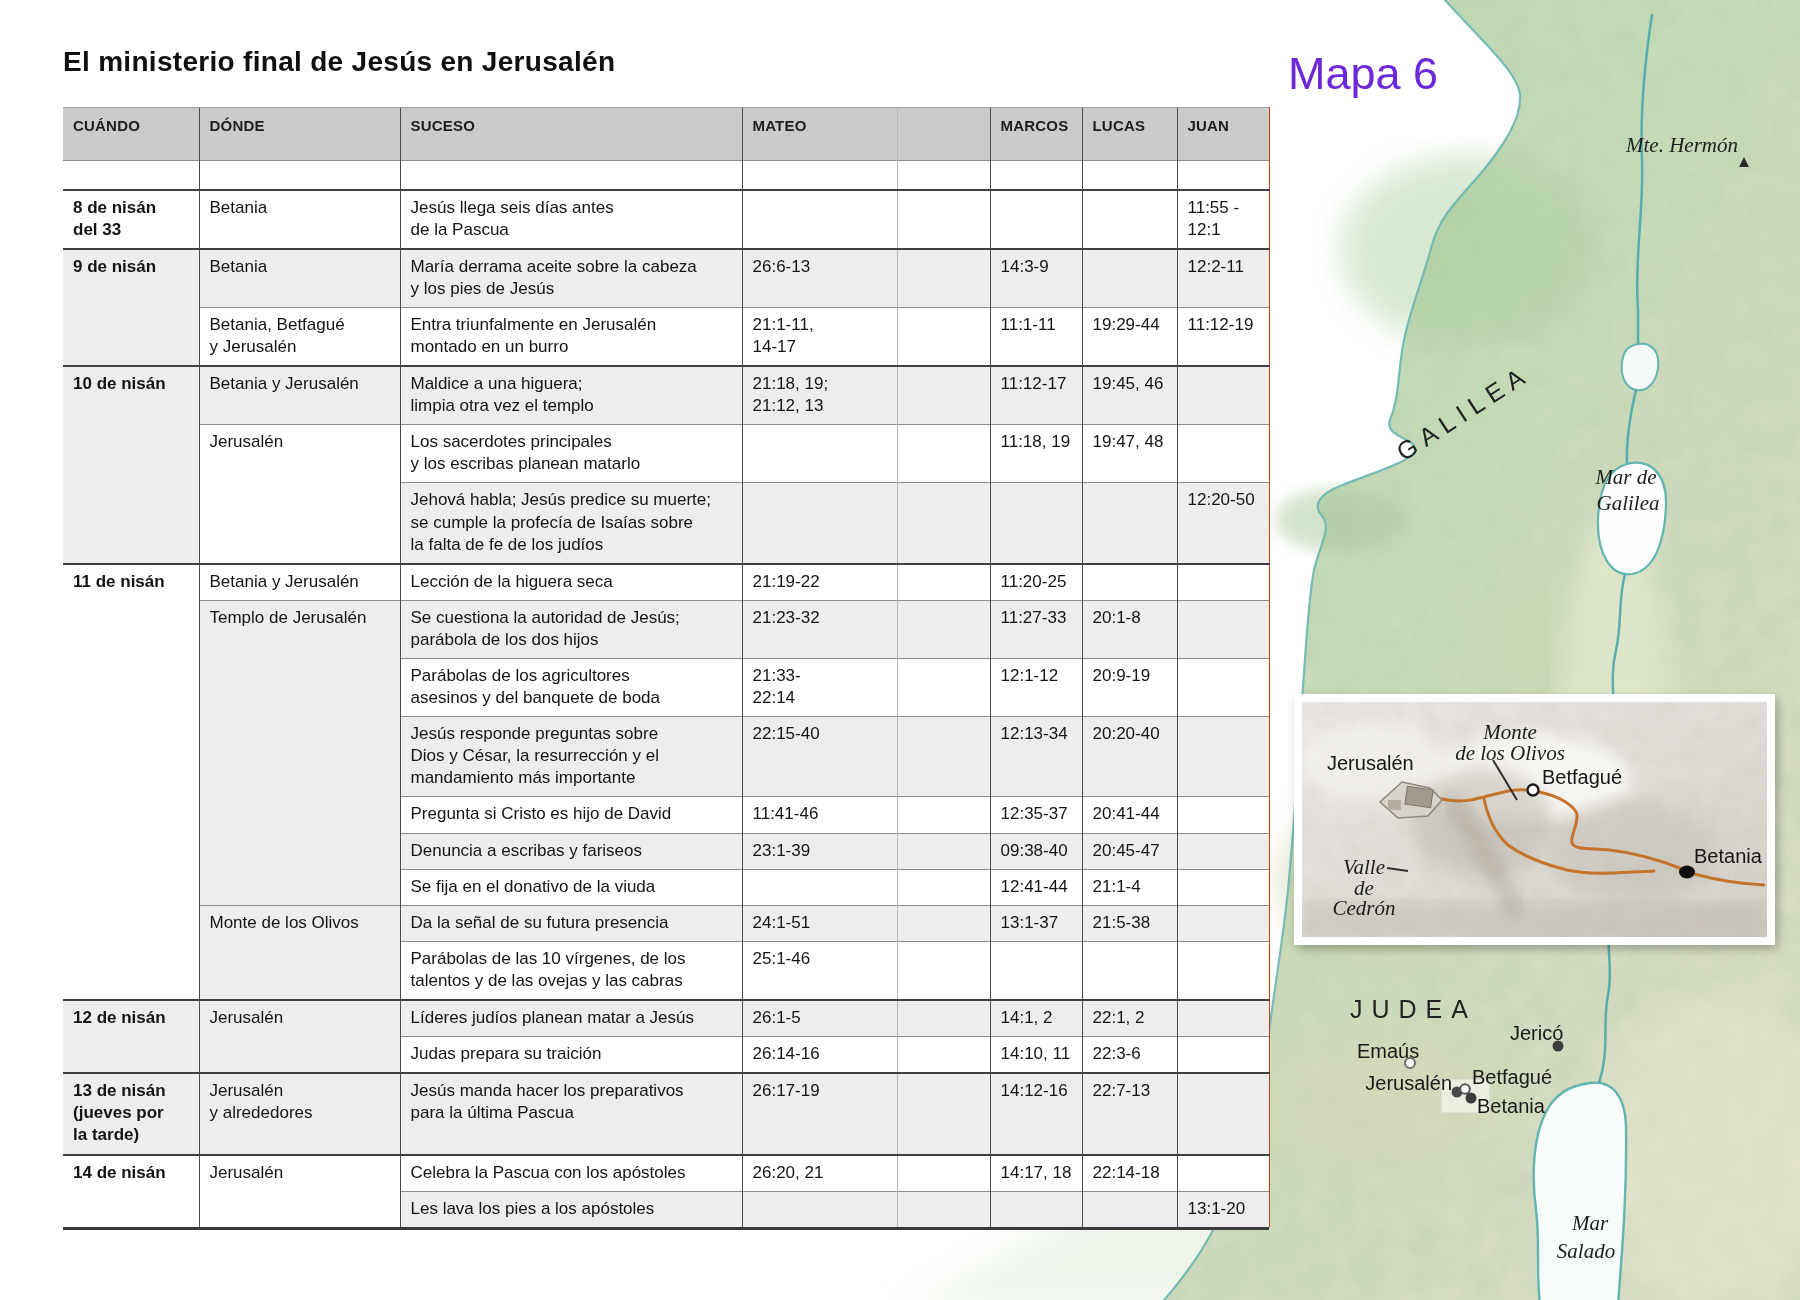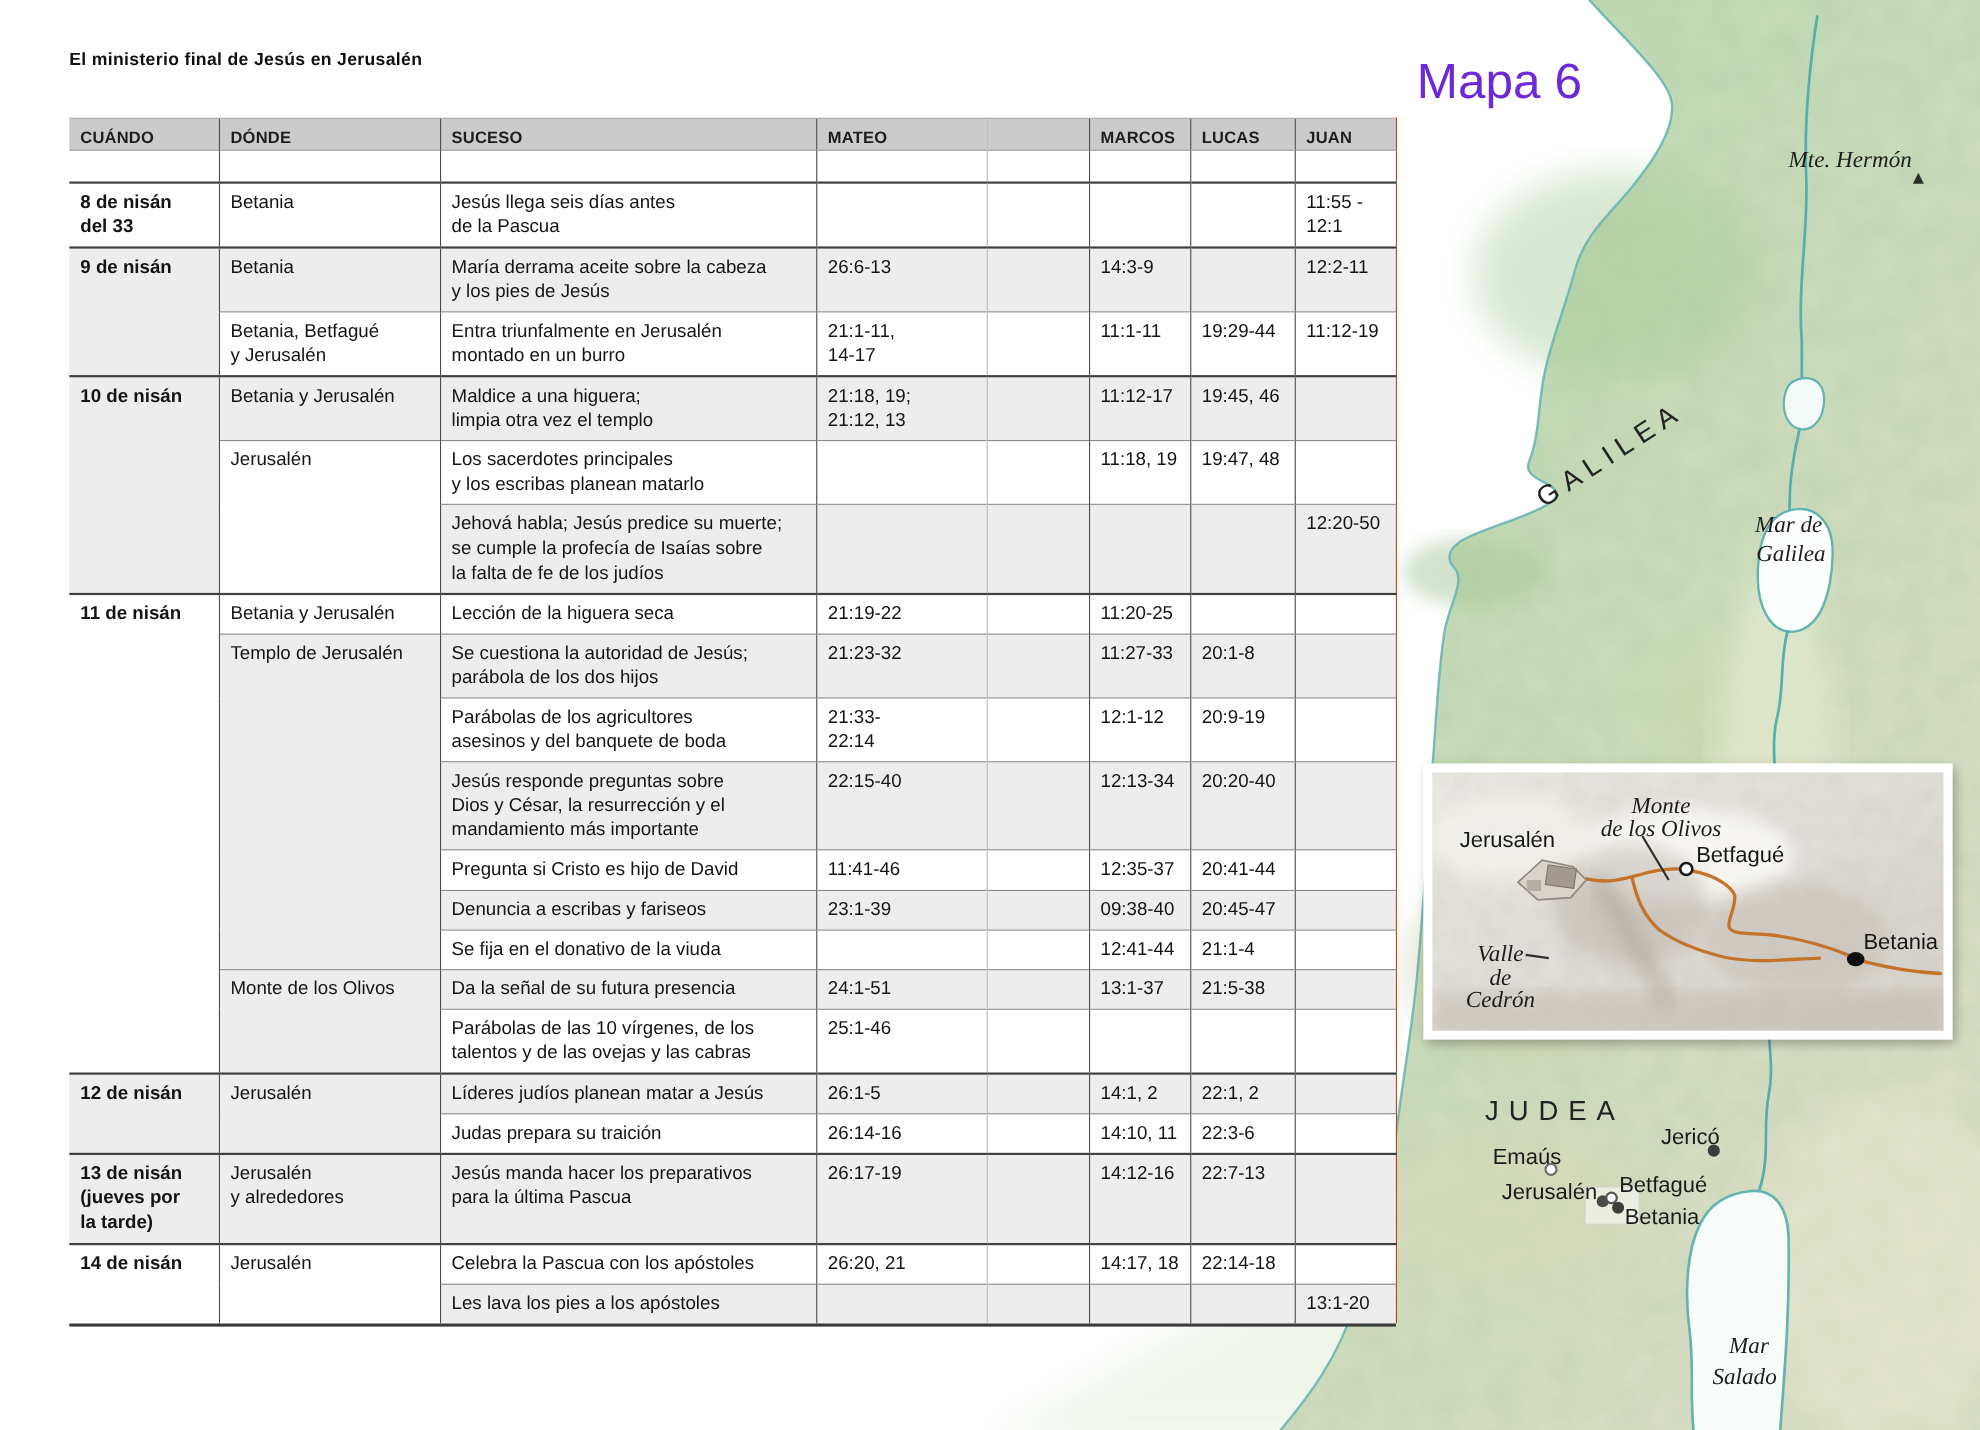--- a/index.html
+++ b/index.html
@@ -3,34 +3,34 @@
 <meta charset="utf-8">
 <style>
   html,body { margin:0; padding:0; background:#ffffff; }
   .page {
     position:relative; width:1800px; height:1300px; background:#ffffff;
     font-family:"Liberation Sans", sans-serif; color:#141414; overflow:hidden;
   }
 
   
   .doc-title {
-    position:absolute; left:63px; top:46px; font-size:16px; font-weight:bold;
+    position:absolute; left:63px; top:46px; font-size:28px; font-weight:bold;
     letter-spacing:.3px; color:#101010;
   }
   .map-title {
     position:absolute; left:1288px; top:48px; font-size:45px; color:#6d28d9;
   }
 
   
   .table-wrap { position:absolute; left:63px; top:107px; width:1206px; border-bottom:3px solid #3a3a3a; z-index:2; }
   table.events { border-collapse:collapse; table-layout:fixed; width:1206px; font-size:17px; line-height:1.3; }
   table.events td, table.events th { white-space:pre-line; vertical-align:top; text-align:left; }
   table.events th {
     background:#cbcbcb; font-size:15px; font-weight:bold; color:#1d1d1d;
-    padding:8px 8px 0 10px; height:18px; letter-spacing:.2px;
+    padding:8px 8px 24px 10px; height:18px; letter-spacing:.2px;
     border-top:1px solid #a3a3a3; vertical-align:middle;
   }
   tr.spacer td { height:15px; padding:0; background:#fff; }
   table.events td { padding:6px 8px 7px 10px; border-top:1px solid #8c8c8c; }
   tr.shade-a { background:#ffffff; }
   tr.shade-b { background:#ededed; }
   table.events td { background:transparent; }
   tr.group-start td { border-top:2px solid #414141;margin-top:33px; }
   .col-cuando { font-weight:bold; }
   .col-donde, .col-suceso, .col-mateo, .col-marcos, .col-lucas, .col-juan { border-left:1px solid #4c4c4c; }

